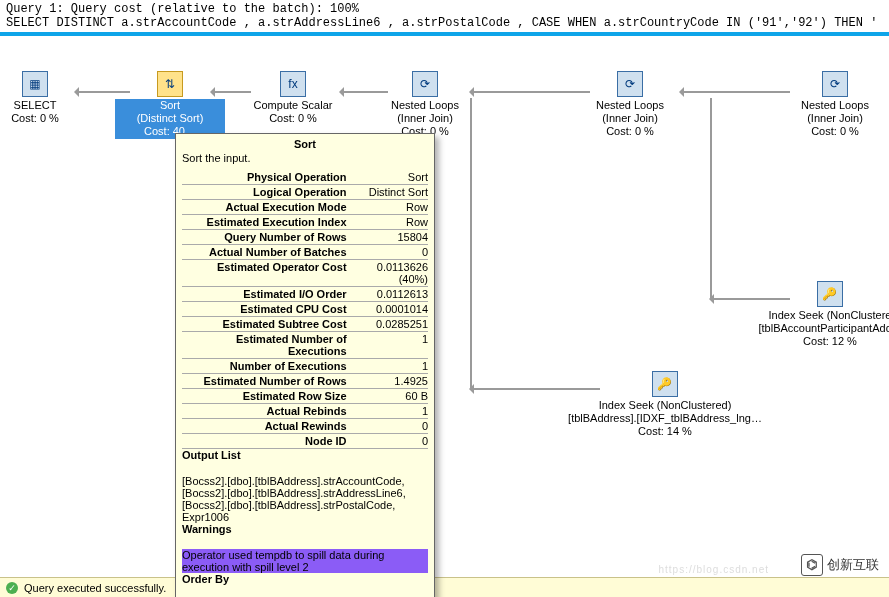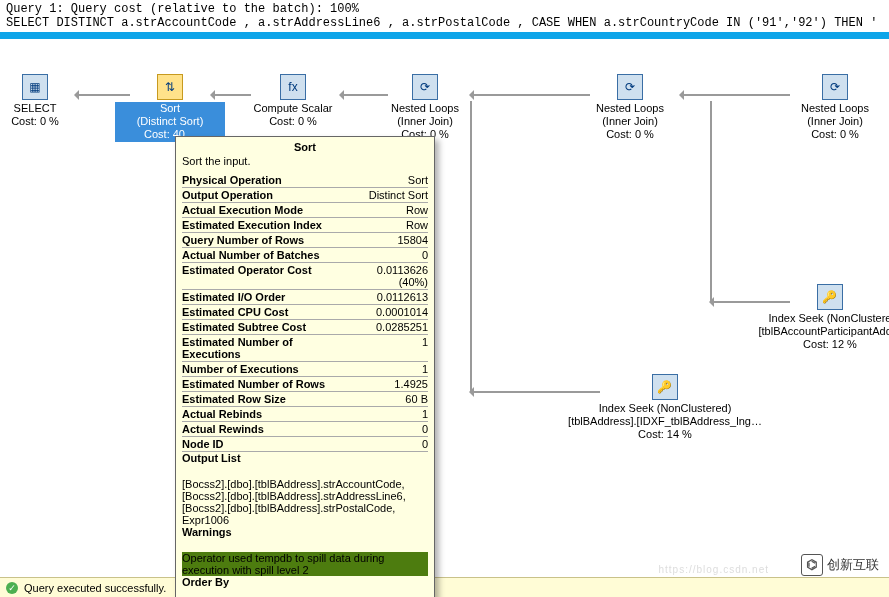--- a/index.html
+++ b/index.html
@@ -10,21 +10,21 @@
     background: #fff;
     width: 889px;
     height: 597px;
     overflow: hidden;
     position: relative;
   }
   .query-header {
     padding: 2px 6px;
     font-family: "Courier New", monospace;
     font-size: 12px;
-    border-bottom: 7px solid #0ea5e9;
+    border-bottom: 4px solid #0ea5e9;
     white-space: nowrap;
     overflow: hidden;
   }
   .plan-area {
     position: relative;
     width: 100%;
     height: 540px;
     background: #fff;
   }
   .op-node {
@@ -96,31 +96,32 @@
     margin-bottom: 6px;
   }
   .tooltip table {
     width: 100%;
     border-collapse: collapse;
   }
   .tooltip td {
     border-bottom: 1px solid #aaa;
     padding: 1px 0;
     vertical-align: top;
+    text-align: right;
   }
   .tooltip td.k { font-weight: bold; }
   .tooltip td.v { text-align: right; }
   .tooltip .section-h {
     font-weight: bold;
   }
   .tooltip .section-body {
     margin-top: 14px;
     word-wrap: break-word;
   }
-  .hl-yellow { background: #4d7c0f; }
+  .hl-yellow { background: #8b5cf6; }
   .status-bar {
     position: absolute;
     bottom: 0;
     left: 0;
     right: 0;
     height: 20px;
     background: #fffcd6;
     border-top: 1px solid #c9c28a;
     display: flex;
     align-items: center;
@@ -247,21 +248,21 @@
   <div class="tooltip">
     <div class="tt-title">Sort</div>
     <div class="tt-desc">Sort the input.</div>
     <table>
       <tbody id="tt-rows">
           <tr>
             <td class="k">Physical Operation</td>
             <td class="v">Sort</td>
           </tr>
           <tr>
-            <td class="k">Output Operation</td>
+            <td class="k">Logical Operation</td>
             <td class="v">Distinct Sort</td>
           </tr>
           <tr>
             <td class="k">Actual Execution Mode</td>
             <td class="v">Row</td>
           </tr>
           <tr>
             <td class="k">Estimated Execution Index</td>
             <td class="v">Row</td>
           </tr>

